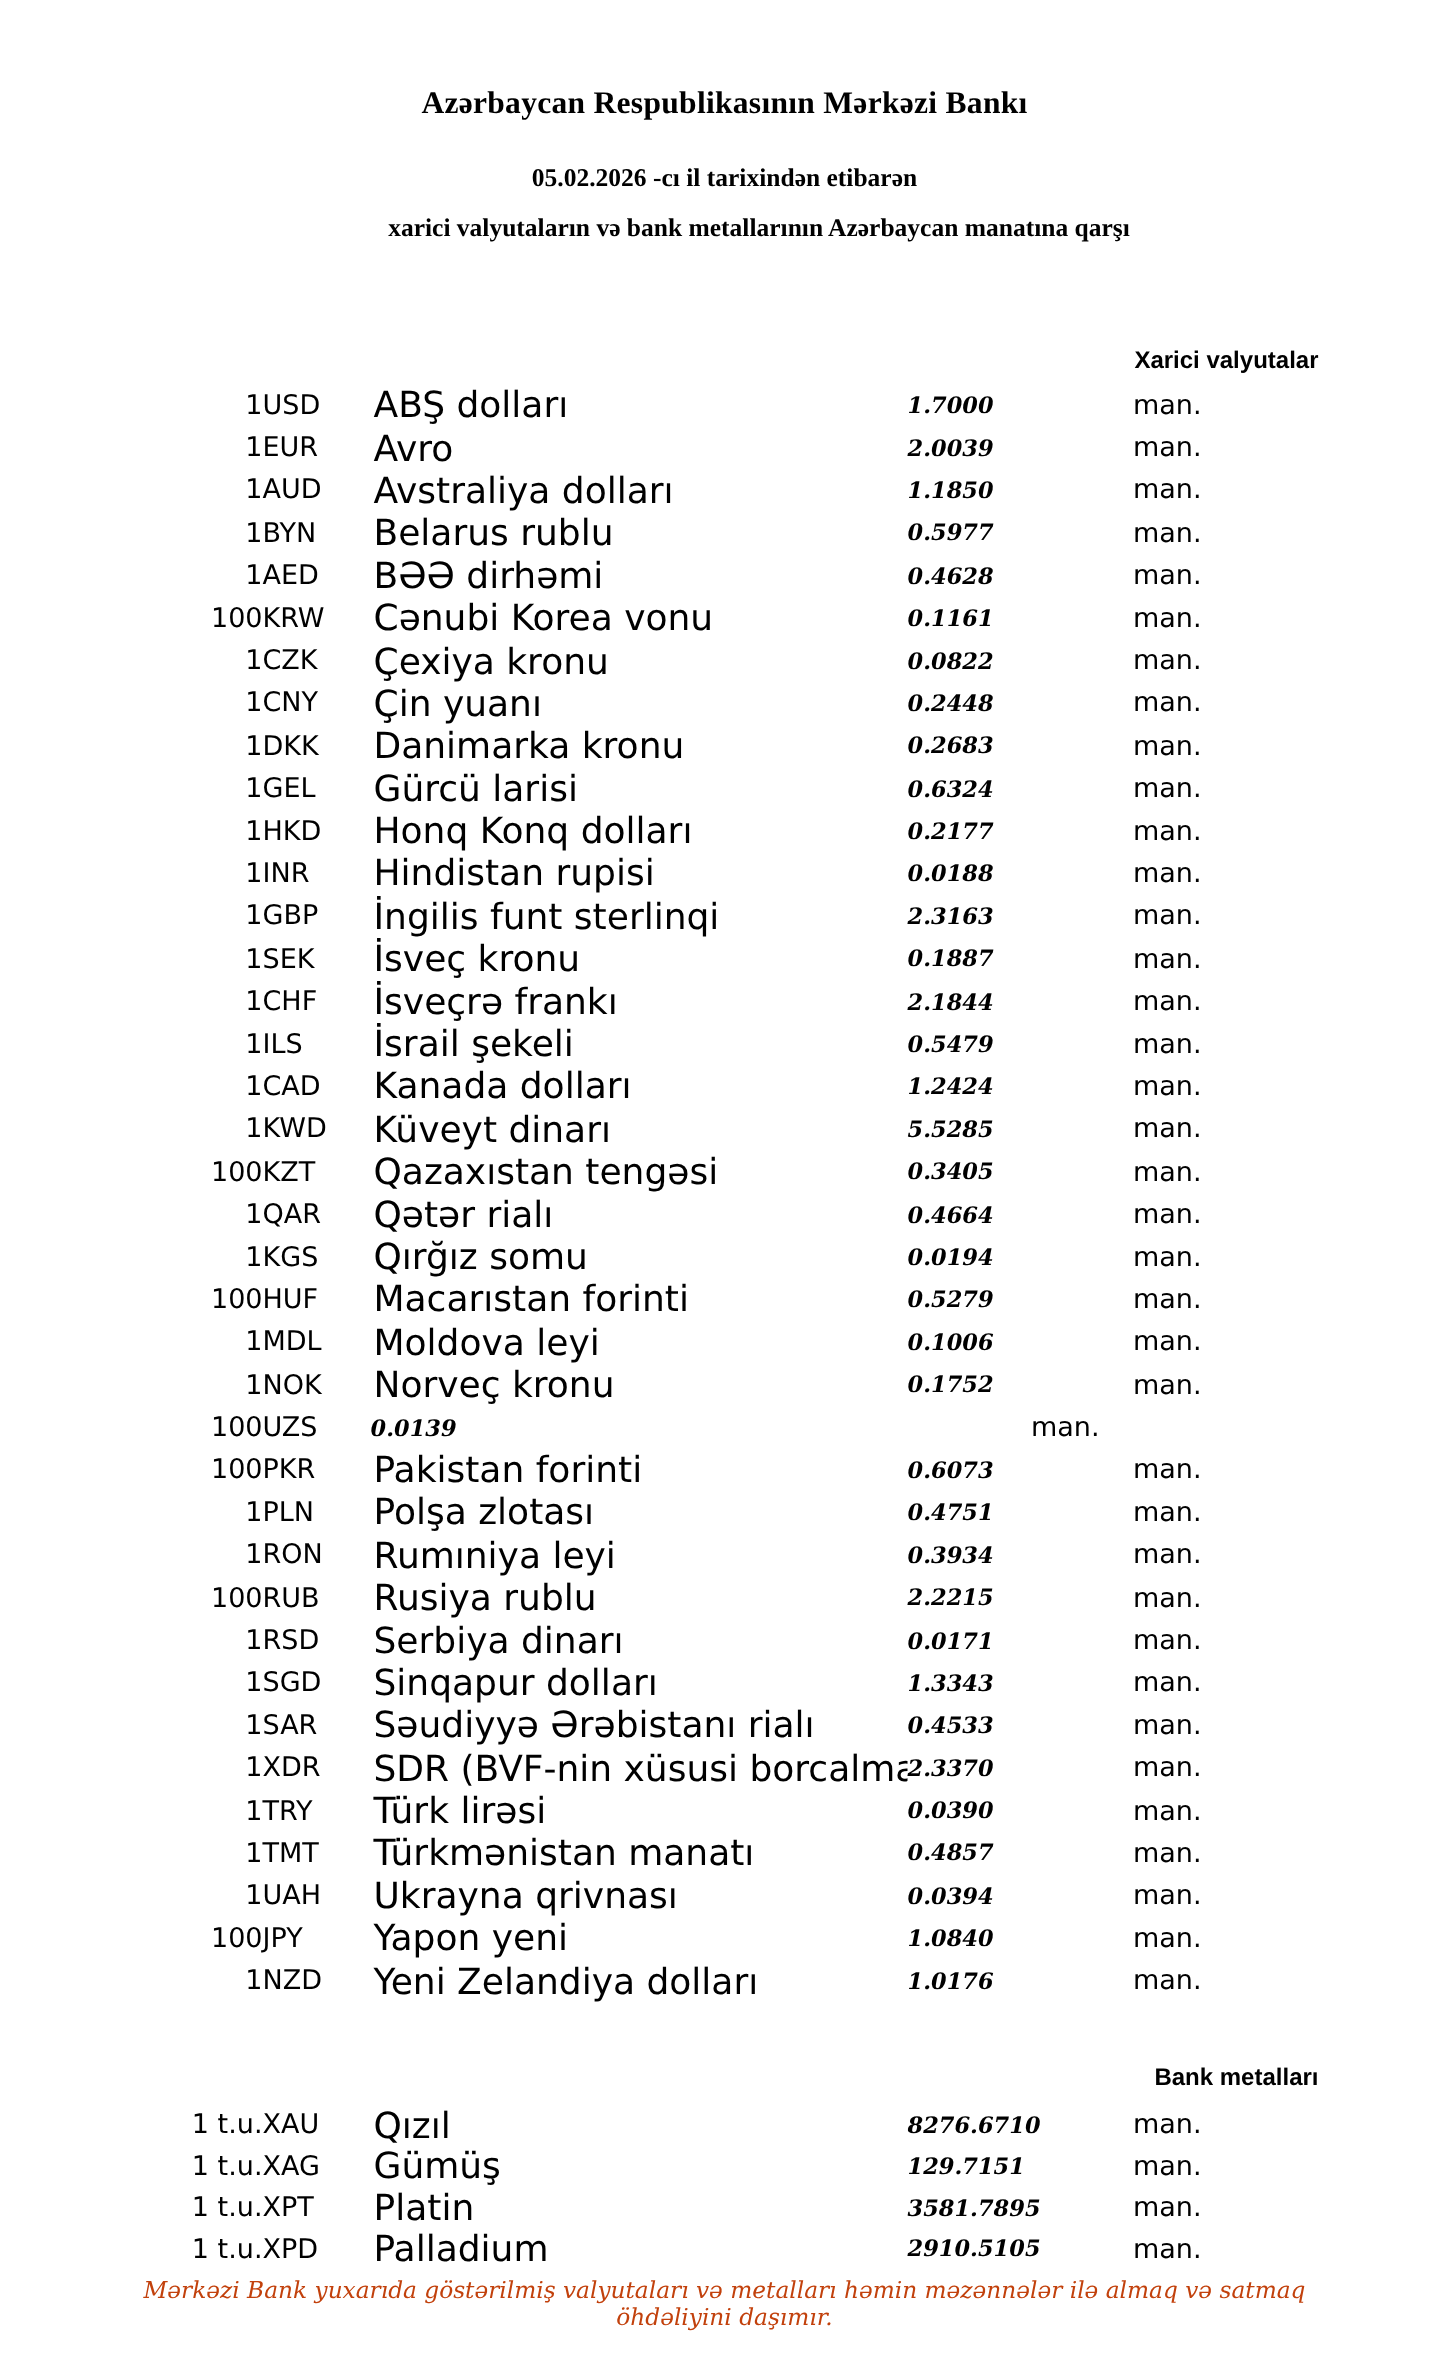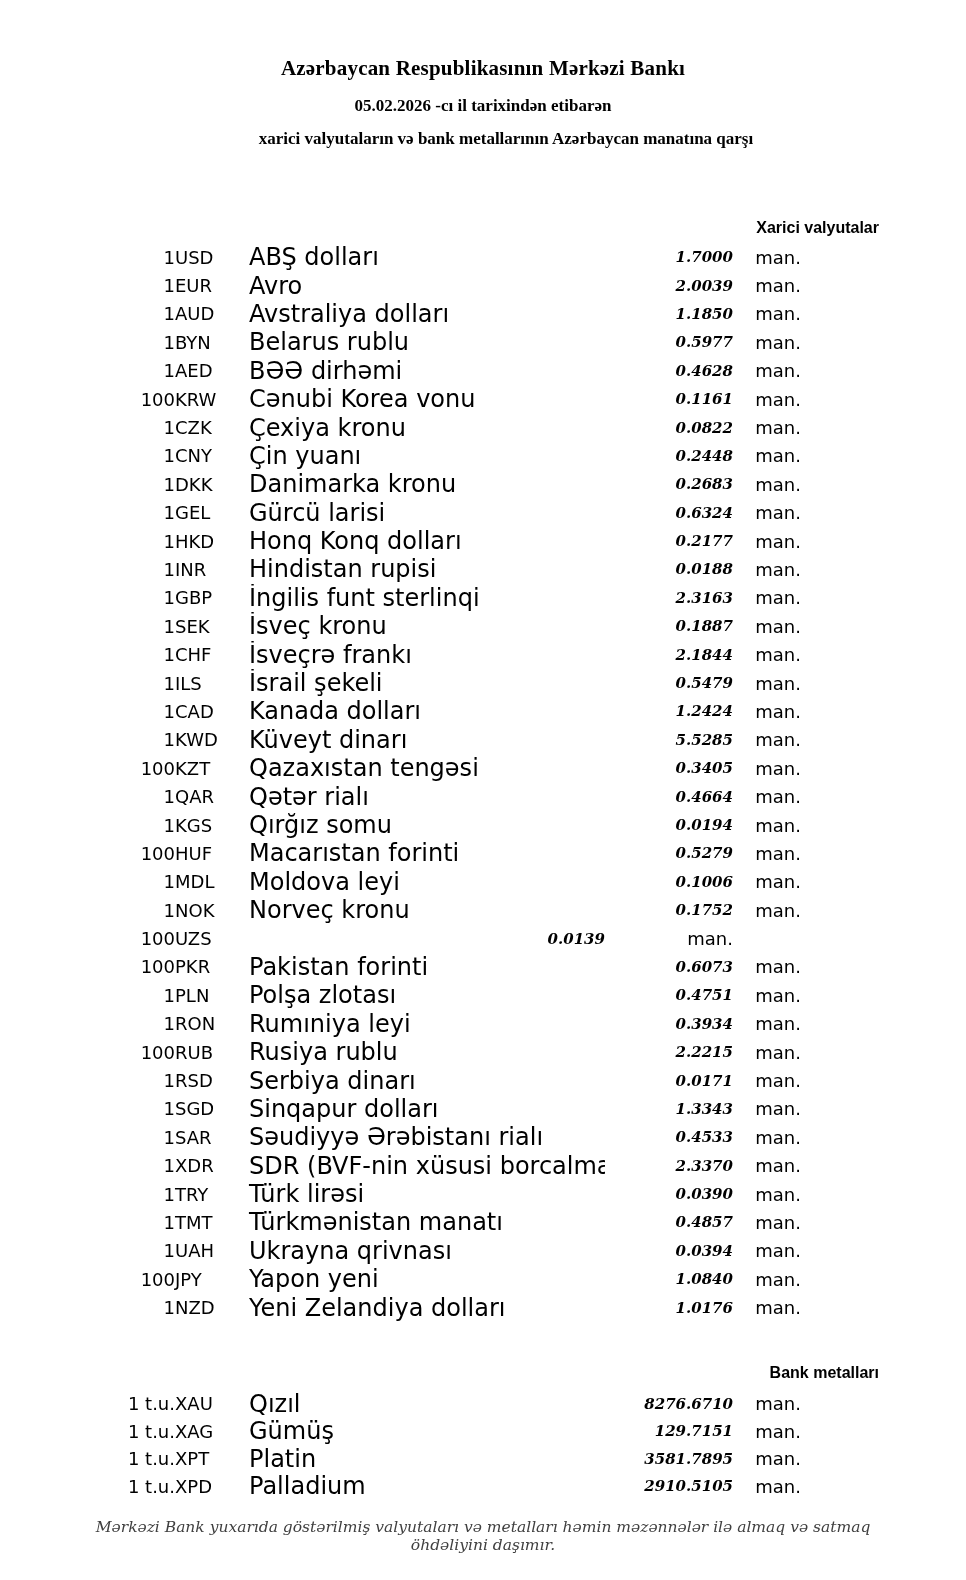--- a/index.html
+++ b/index.html
@@ -14,21 +14,21 @@
     font-family: "DejaVu Sans", sans-serif;
     overflow: hidden;
   }
   .header {
     text-align: center;
     padding-top: 56px;
     font-family: "Liberation Serif", "DejaVu Serif", serif;
     font-weight: bold;
   }
   .title { font-size: 21px; letter-spacing: 0.2px; }
-  .date-line { font-size: 17px; margin-top: 15px; }
+  .date-line { font-size: 17px; margin-top: 28px; }
   .subtitle { font-size: 17px; margin-top: 13px; padding-left: 46px; }
   .section-heading {
     text-align: right;
     font-family: Liberation Sans, sans-serif;
     font-weight: bold;
     font-size: 16px;
   }
   .currencies-heading { margin-top: 70px; margin-bottom: 6px; }
   .metals-heading { margin-top: 42px; margin-bottom: 8px; }
   .rows { padding-right: 78px; }
@@ -36,38 +36,38 @@
     display: grid;
     grid-template-columns: 88px 72px 1fr 128px 68px;
     align-items: center;
     height: 28.4px;
   }
   .metal-rows .row { height: 27.6px; }
   .cell-qty  { text-align: right; font-size: 18px; white-space: nowrap; }
   .cell-code { text-align: left; font-size: 18px; }
   .cell-name { font-size: 24px; padding-left: 2px; white-space: nowrap; overflow: hidden; }
   .cell-rate {
-    text-align: right;
+    text-align: left;
     font-family: "DejaVu Serif", "Liberation Serif", serif;
     font-style: italic;
     font-weight: bold;
     font-size: 15px;
     white-space: nowrap;
   }
   .cell-unit { font-size: 18px; padding-left: 14px; text-align: right; }
   .footer {
     position: absolute;
     left: 0;
     right: 0;
     bottom: 26px;
     text-align: center;
     font-family: "DejaVu Serif", "Liberation Serif", serif;
     font-style: italic;
     font-size: 15.5px;
-    color: #404040;
+    color: #c2410c;
   }
 </style>
 </head>
 <body>
 
 <div class="page">
 
   <div class="header">
     <div class="title">Azərbaycan Respublikasının Mərkəzi Bankı</div>
     <div class="date-line">05.02.2026 -cı il tarixindən etibarən</div>

